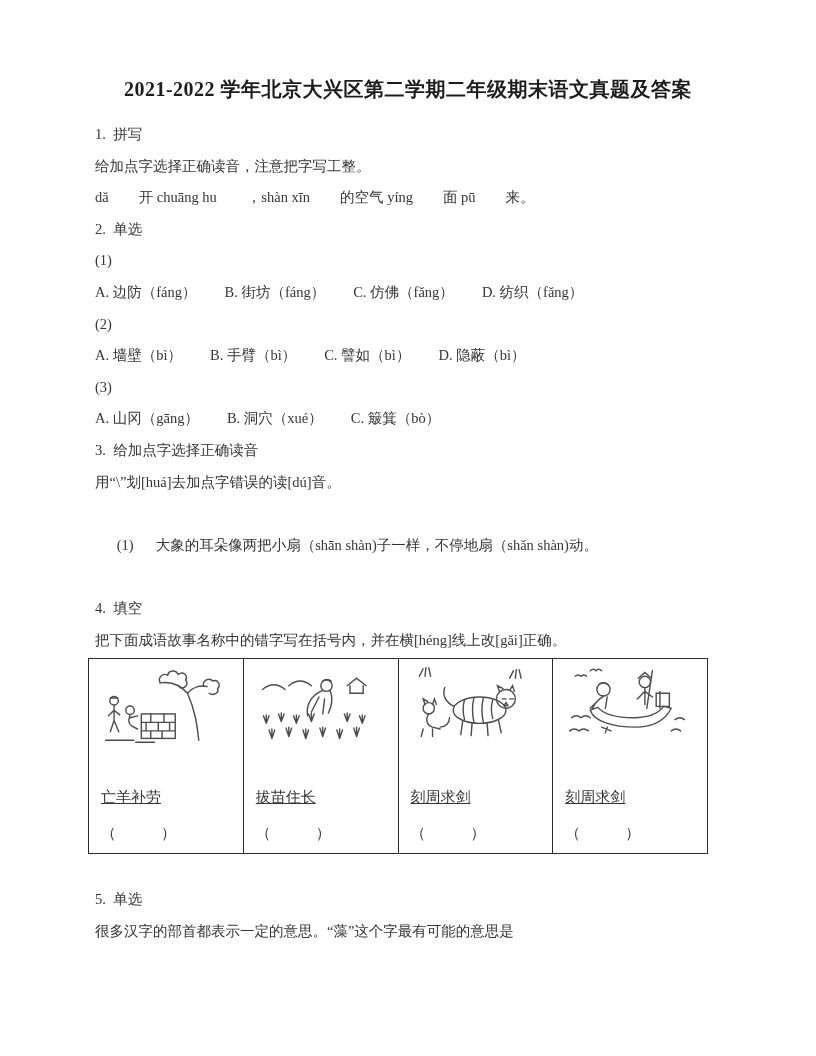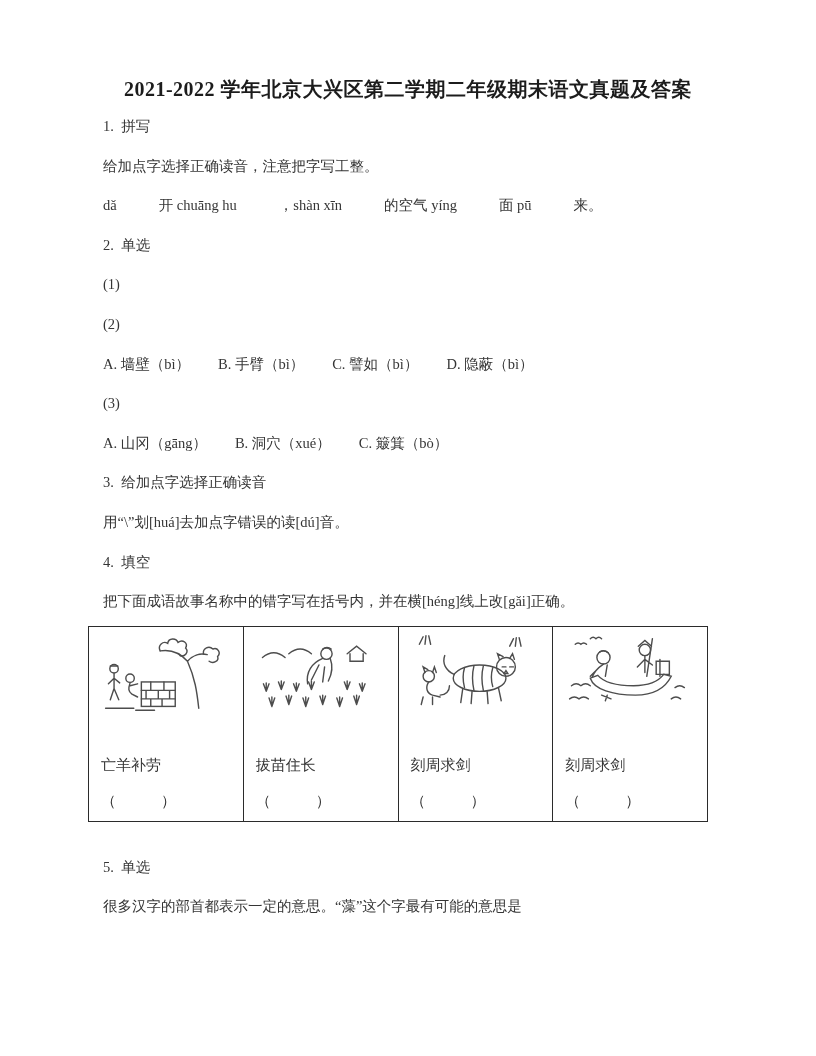--- a/index.html
+++ b/index.html
@@ -7,55 +7,55 @@
     padding: 0;
     width: 816px;
     height: 1056px;
     background: #ffffff;
     overflow: hidden;
     font-family: "Liberation Serif", "DejaVu Serif", serif;
     color: #353535;
   }
   .page { position: relative; width: 816px; height: 1056px; }
   .title {
-    margin: 76px 40px 8px 40px;
+    margin: 76px 40px 16px 40px;
     text-align: center;
     font-size: 20px;
     font-weight: bold;
     color: #1c1c1c;
     letter-spacing: 0.5px;
     line-height: 27px;
   }
   .content { margin: 7px 96px 0 95px; }
   .line {
-    margin: 8px;
+    margin: 0;
     line-height: 31.6px;
     font-size: 14.5px;
     white-space: pre-wrap;
   }
   .options { display: flex; gap: 28px; }
-  .pinyin-line { display: flex; gap: 42px; }
+  .pinyin-line { display: flex; gap: 30px; }
   .item-row .item-label { margin-right: 22px; }
   
   .idiom-table {
     margin: 2px 0 0 -7px;
     width: 620px;
     border-collapse: collapse;
     table-layout: fixed;
   }
   .idiom-table td {
     border: 1.5px solid #2b2b2b;
     vertical-align: top;
     padding: 6px 12px 10px 12px;
     height: 194px;
     box-sizing: border-box;
   }
   .idiom-cell { display: flex; flex-direction: column; height: 100%; }
   .idiom-img { height: 108px; display: flex; align-items: flex-start; }
-  .idiom-name { font-size: 15px; margin-top: 14px; line-height: 20px; }
+  .idiom-name { font-size: 15px; margin-top: 14px; line-height: 20px; text-decoration: underline; }
   .idiom-brackets { font-size: 15px; margin-top: 16px; line-height: 20px; white-space: pre; }
   .q5-block { margin-top: 30px; }
   svg { display: block; }
 </style>
 </head>
 <body>
 
 <div class="page">
 
   <div class="title">2021-2022 学年北京大兴区第二学期二年级期末语文真题及答案</div>
@@ -69,38 +69,47 @@
       <span>开 chuāng hu</span>
       <span>，shàn xīn</span>
       <span>的空气 yíng</span>
       <span>面 pū</span>
       <span>来。</span>
     </p>
 
     <p class="line">2.  单选</p>
 
     <p class="line">(1)</p>
+    <p class="line options">
+      <span>A. 边防（fáng）</span>
+      <span>B. 街坊（fáng）</span>
+      <span>C. 仿佛（fǎng）</span>
+      <span>D. 纺织（fǎng）</span>
+    </p>
 
     <p class="line">(2)</p>
     <p class="line options">
       <span>A. 墙壁（bì）</span>
       <span>B. 手臂（bì）</span>
       <span>C. 譬如（bì）</span>
       <span>D. 隐蔽（bì）</span>
     </p>
 
     <p class="line">(3)</p>
     <p class="line options">
       <span>A. 山冈（gāng）</span>
       <span>B. 洞穴（xué）</span>
       <span>C. 簸箕（bò）</span>
     </p>
 
     <p class="line">3.  给加点字选择正确读音</p>
     <p class="line">用“\”划[huá]去加点字错误的读[dú]音。</p>
+    <p class="line item-row">
+      <span class="item-label">(1)</span><span>大象的耳朵像两把小扇（shān shàn)子一样，不停地扇（shǎn shàn)动。</span>
+    </p>
 
     <p class="line">4.  填空</p>
     <p class="line">把下面成语故事名称中的错字写在括号内，并在横[héng]线上改[gǎi]正确。</p>
 
     <table class="idiom-table">
       <tbody>
           <tr>
         <td>
           <div class="idiom-cell">
             <div class="idiom-img">

